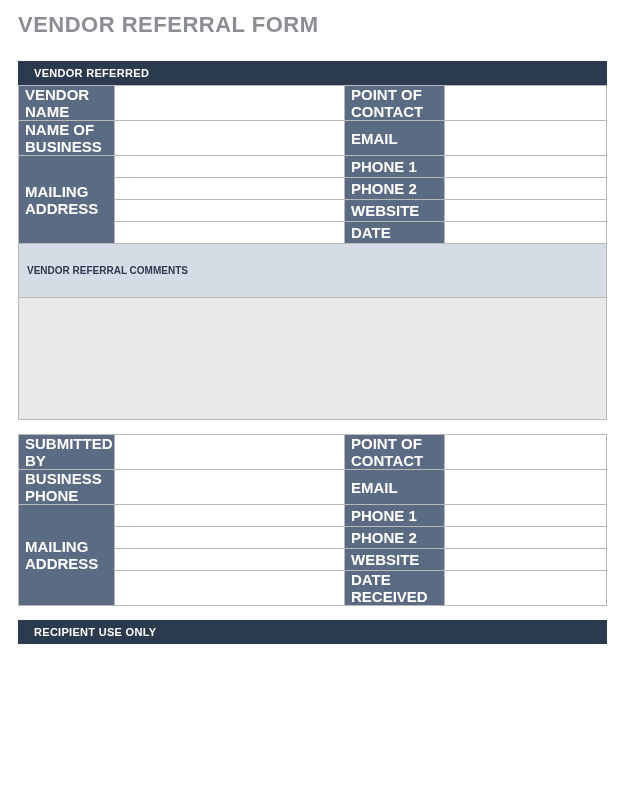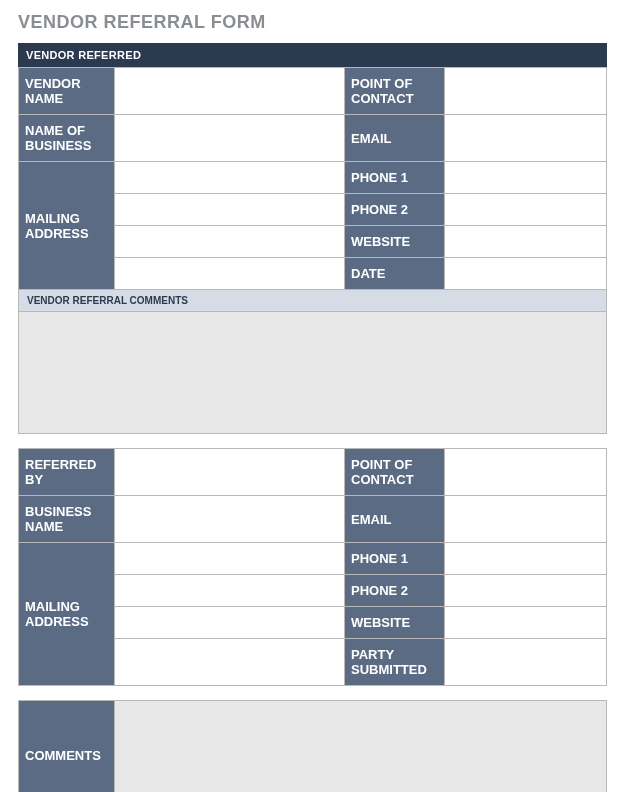--- a/index.html
+++ b/index.html
@@ -4,63 +4,63 @@
 <style>
   * { box-sizing: border-box; margin: 0; padding: 0; }
   body {
     font-family: Arial, Helvetica, sans-serif;
     background: #fff;
     width: 625px;
     padding: 12px 18px;
   }
   h1 {
     color: #8a8d91;
-    font-size: 18px;
+    font-size: 22px;
     font-weight: 700;
     letter-spacing: 0.5px;
-    margin-bottom: 10px;
+    margin-bottom: 23px;
   }
   .section { margin-bottom: 14px; }
   .section-header {
     background: #2c3a4f;
     color: #fff;
     font-size: 11px;
     font-weight: 700;
-    padding: 6px 8px;
+    padding: 6px 16px;
     letter-spacing: 0.3px;
   }
   table {
     width: 100%;
     border-collapse: collapse;
     table-layout: fixed;
   }
   td {
     border: 1px solid #b8b8b8;
-    font-size: 13px;
+    font-size: 15px;
     font-weight: 700;
     color: #fff;
     height: 22px;
-    padding: 8px 6px;
+    padding: 0 6px;
     vertical-align: middle;
   }
   td.label {
     background: #5b6b84;
     width: 96px;
   }
   td.input-cell {
     background: #fff;
     color: #000;
     font-weight: 400;
   }
   td.sub-header {
     background: #d6dce6;
     color: #2c3a4f;
     font-size: 10px;
     font-weight: 700;
-    padding: 5px 8px;
+    padding: 21px 8px;
   }
   td.textarea-cell {
     background: #e8e8e8;
     height: 122px;
   }
   .col-a { width: 96px; }
   .col-b { width: 230px; }
   .col-c { width: 100px; }
   .col-d { width: auto; }
 </style>
@@ -125,27 +125,27 @@
 <div class="section">
   <table>
     <colgroup>
         <col class="col-a">
         <col class="col-b">
         <col class="col-c">
         <col class="col-d">
       </colgroup>
     <tbody>
         <tr>
-      <td class="label">REFERRED BY</td>
+      <td class="label">SUBMITTED BY</td>
       <td class="input-cell"></td>
       <td class="label">POINT OF CONTACT</td>
       <td class="input-cell"></td>
     </tr>
     <tr>
-      <td class="label">BUSINESS NAME</td>
+      <td class="label">BUSINESS PHONE</td>
       <td class="input-cell"></td>
       <td class="label">EMAIL</td>
       <td class="input-cell"></td>
     </tr>
     <tr>
       <td class="label" rowspan="4">MAILING ADDRESS</td>
       <td class="input-cell"></td>
       <td class="label">PHONE 1</td>
       <td class="input-cell"></td>
     </tr>
@@ -154,35 +154,32 @@
       <td class="label">PHONE 2</td>
       <td class="input-cell"></td>
     </tr>
     <tr>
       <td class="input-cell"></td>
       <td class="label">WEBSITE</td>
       <td class="input-cell"></td>
     </tr>
     <tr>
       <td class="input-cell"></td>
-      <td class="label">PARTY SUBMITTED</td>
+      <td class="label">DATE RECEIVED</td>
       <td class="input-cell"></td>
     </tr>
   </tbody>
     </table>
 </div>
 
 <div class="section">
+  <div class="section-header">RECIPIENT USE ONLY</div>
   <table>
     <colgroup>
         <col class="col-a">
         <col class="col-b">
         <col class="col-c">
         <col class="col-d">
       </colgroup>
     <tbody>
-    <tr>
-      <td class="label" style="height:110px;">COMMENTS</td>
-      <td class="textarea-cell" colspan="3" style="height:110px;"></td>
-    </tr>
   </tbody>
     </table>
 </div>
 
 </body></html>

